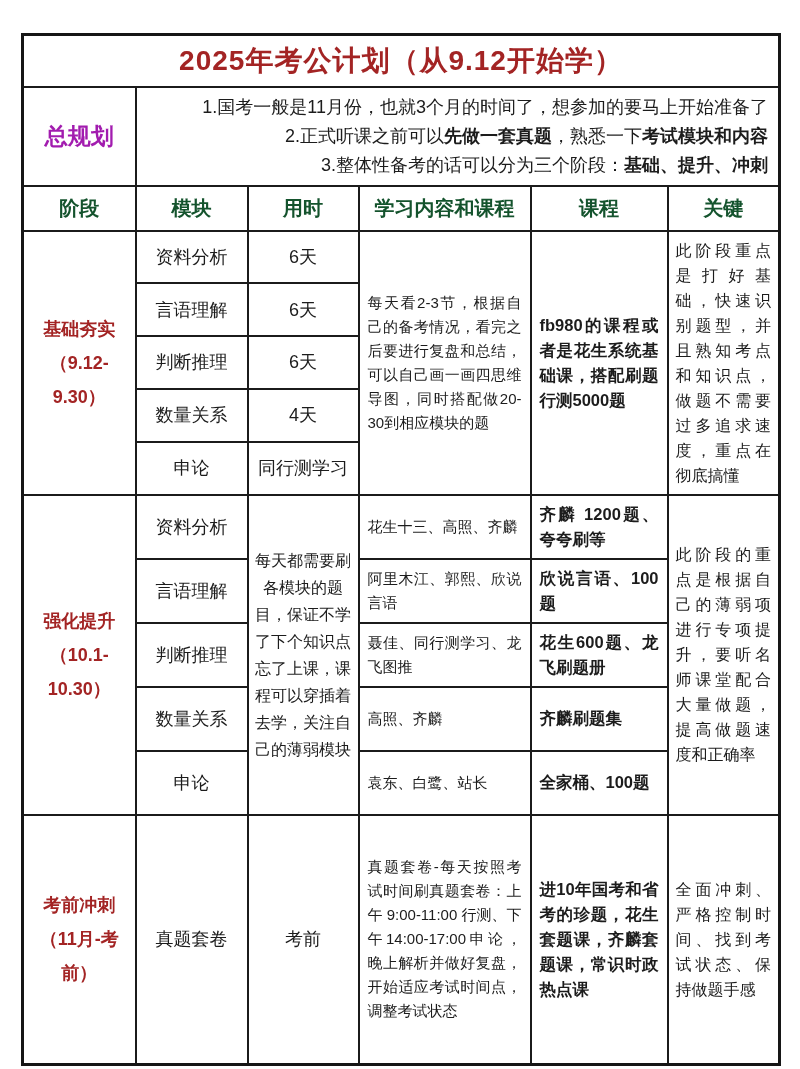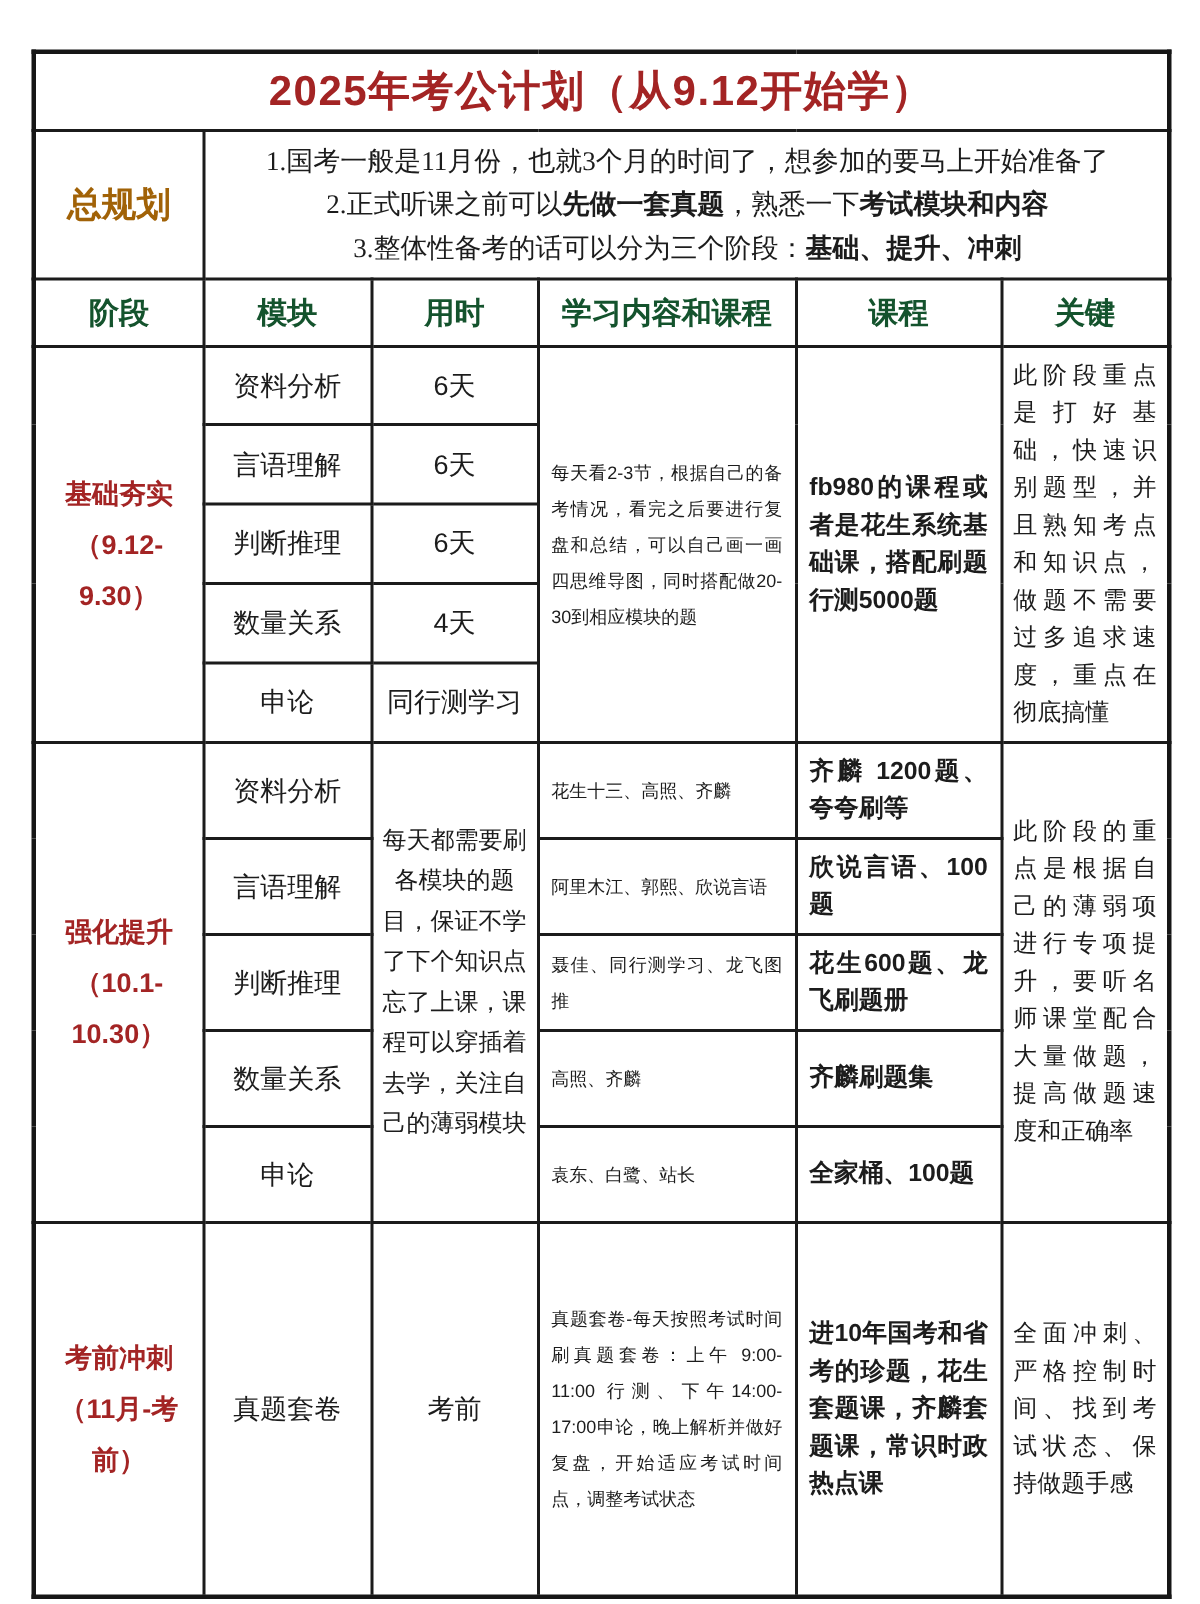--- a/index.html
+++ b/index.html
@@ -45,28 +45,27 @@
     font-size: 28px;
     font-weight: bold;
     color: #A32424;
     letter-spacing: 1px;
   }
   .overview-row { height: 99px; }
   .overview-label {
     text-align: center;
     font-size: 23px;
     font-weight: bold;
-    color: #a16207;
+    color: #a21caf;
   }
   .overview-content {
     padding: 4px 10px 4px 12px;
     font-size: 18px;
     line-height: 29px;
-    text-align: center;
-    font-family: Liberation Serif, serif;
+    text-align: right;
   }
   .b { font-weight: bold; }
 
   tr.head-row { height: 45px; }
   .head-cell {
     text-align: center;
     font-size: 20px;
     font-weight: bold;
     color: #14532d;
   }
@@ -79,21 +78,21 @@
     line-height: 34px;
     padding: 2px 6px;
     overflow-wrap: break-word;
   }
   .module-cell, .time-cell {
     text-align: center;
     font-size: 18px;
     padding: 2px 4px;
   }
   .content-cell {
-    font-size: 12px;
+    font-size: 15px;
     line-height: 24px;
     padding: 6px 8px;
     text-align: justify;
     vertical-align: middle;
   }
   .course-cell {
     font-size: 16.5px;
     line-height: 25px;
     padding: 6px 8px;
     text-align: justify;

